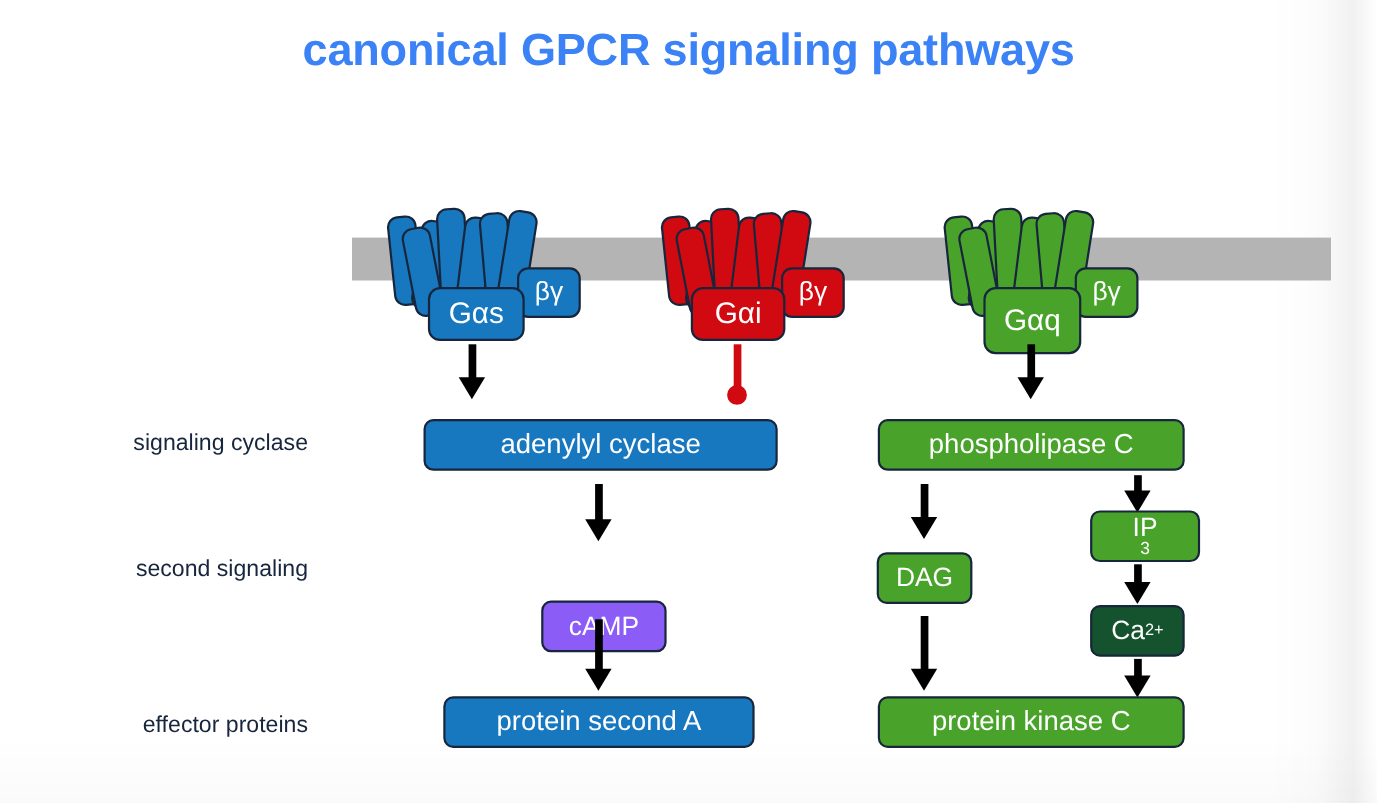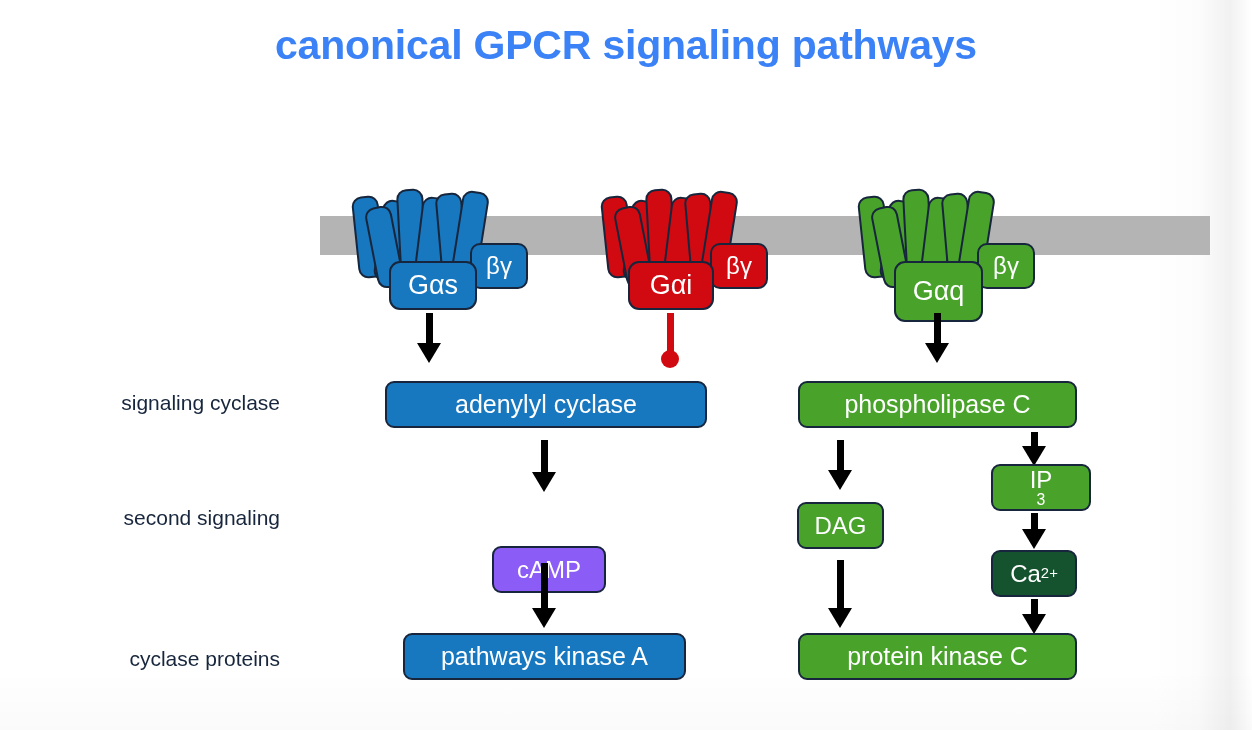--- a/index.html
+++ b/index.html
@@ -121,21 +121,21 @@
 
   <div class="edge-right"></div>
   <div class="edge-bottom"></div>
 
   <div class="title" style="color: #3b82f6;">canonical GPCR signaling pathways</div>
 
   <div class="membrane" style="background: rgb(180, 180, 180);"></div>
 
   <div class="row-label" style="left:20px; top:391px; width:260px;">signaling cyclase</div>
   <div class="row-label" style="left:20px; top:506px; width:260px;">second signaling</div>
-  <div class="row-label" style="left:20px; top:647px; width:260px;">cyclase proteins</div>
+  <div class="row-label" style="left:20px; top:647px; width:260px;">effector proteins</div>
 
   <div class="receptor">
     <div class="helix blue" style="left: 355px; top: 196px; transform: rotate(-6deg); background: rgb(23, 119, 191);"></div>
     <div class="helix blue" style="left: 378px; top: 200px; transform: rotate(8deg); background: rgb(23, 119, 191);"></div>
     <div class="helix blue" style="left: 398px; top: 189px; transform: rotate(-3deg); background: rgb(23, 119, 191);"></div>
     <div class="helix blue" style="left: 418px; top: 197px; transform: rotate(7deg); background: rgb(23, 119, 191);"></div>
     <div class="helix blue" style="left: 438px; top: 193px; transform: rotate(-5deg); background: rgb(23, 119, 191);"></div>
     <div class="helix blue" style="left: 457px; top: 191px; transform: rotate(9deg); background: rgb(23, 119, 191);"></div>
     <div class="helix blue" style="left: 371px; top: 206px; transform: rotate(-11deg); background: rgb(23, 119, 191);"></div>
   </div>
@@ -206,16 +206,16 @@
 
   <div class="arrow-stem" style="left:541px; top:563px; height:48px;"></div>
   <div class="arrow-head" style="left:532px; top:608px;"></div>
 
   <div class="arrow-stem" style="left:837px; top:560px; height:50px;"></div>
   <div class="arrow-head" style="left:828px; top:608px;"></div>
 
   <div class="arrow-stem" style="left:1031px; top:599px; height:18px;"></div>
   <div class="arrow-head" style="left:1022px; top:614px;"></div>
 
-  <div class="node blue" style="left: 403px; top: 633px; width: 283px; height: 47px; background: rgb(23, 119, 191);">pathways kinase A</div>
+  <div class="node blue" style="left: 403px; top: 633px; width: 283px; height: 47px; background: rgb(23, 119, 191);">protein second A</div>
   <div class="node green" style="left: 798px; top: 633px; width: 279px; height: 47px; background: rgb(73, 163, 43);">protein kinase C</div>
 
 </div>
 
 </body></html>

